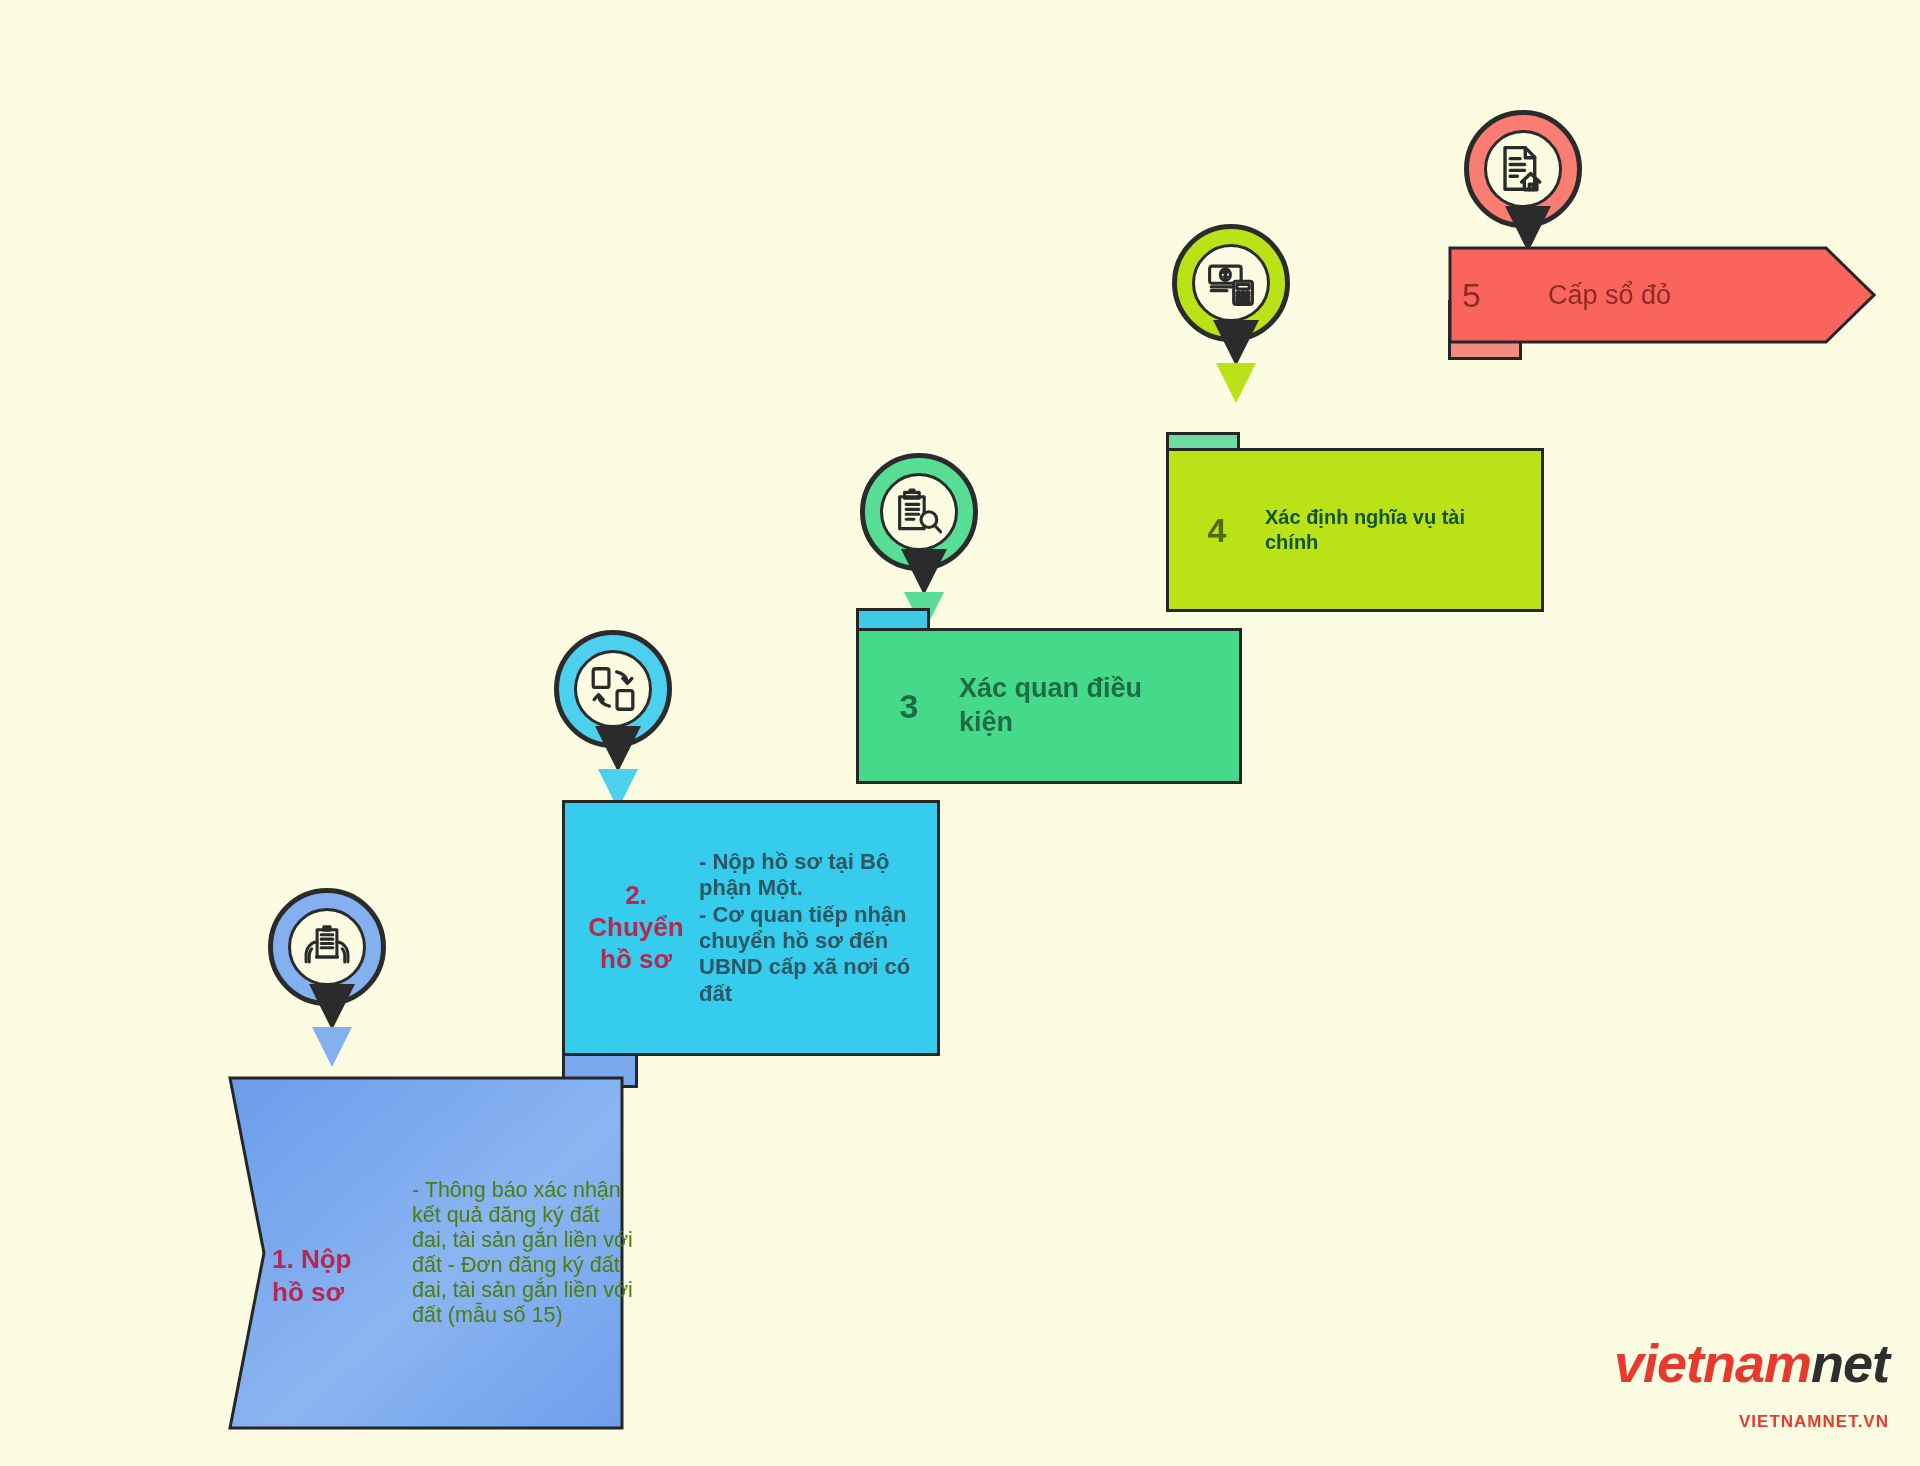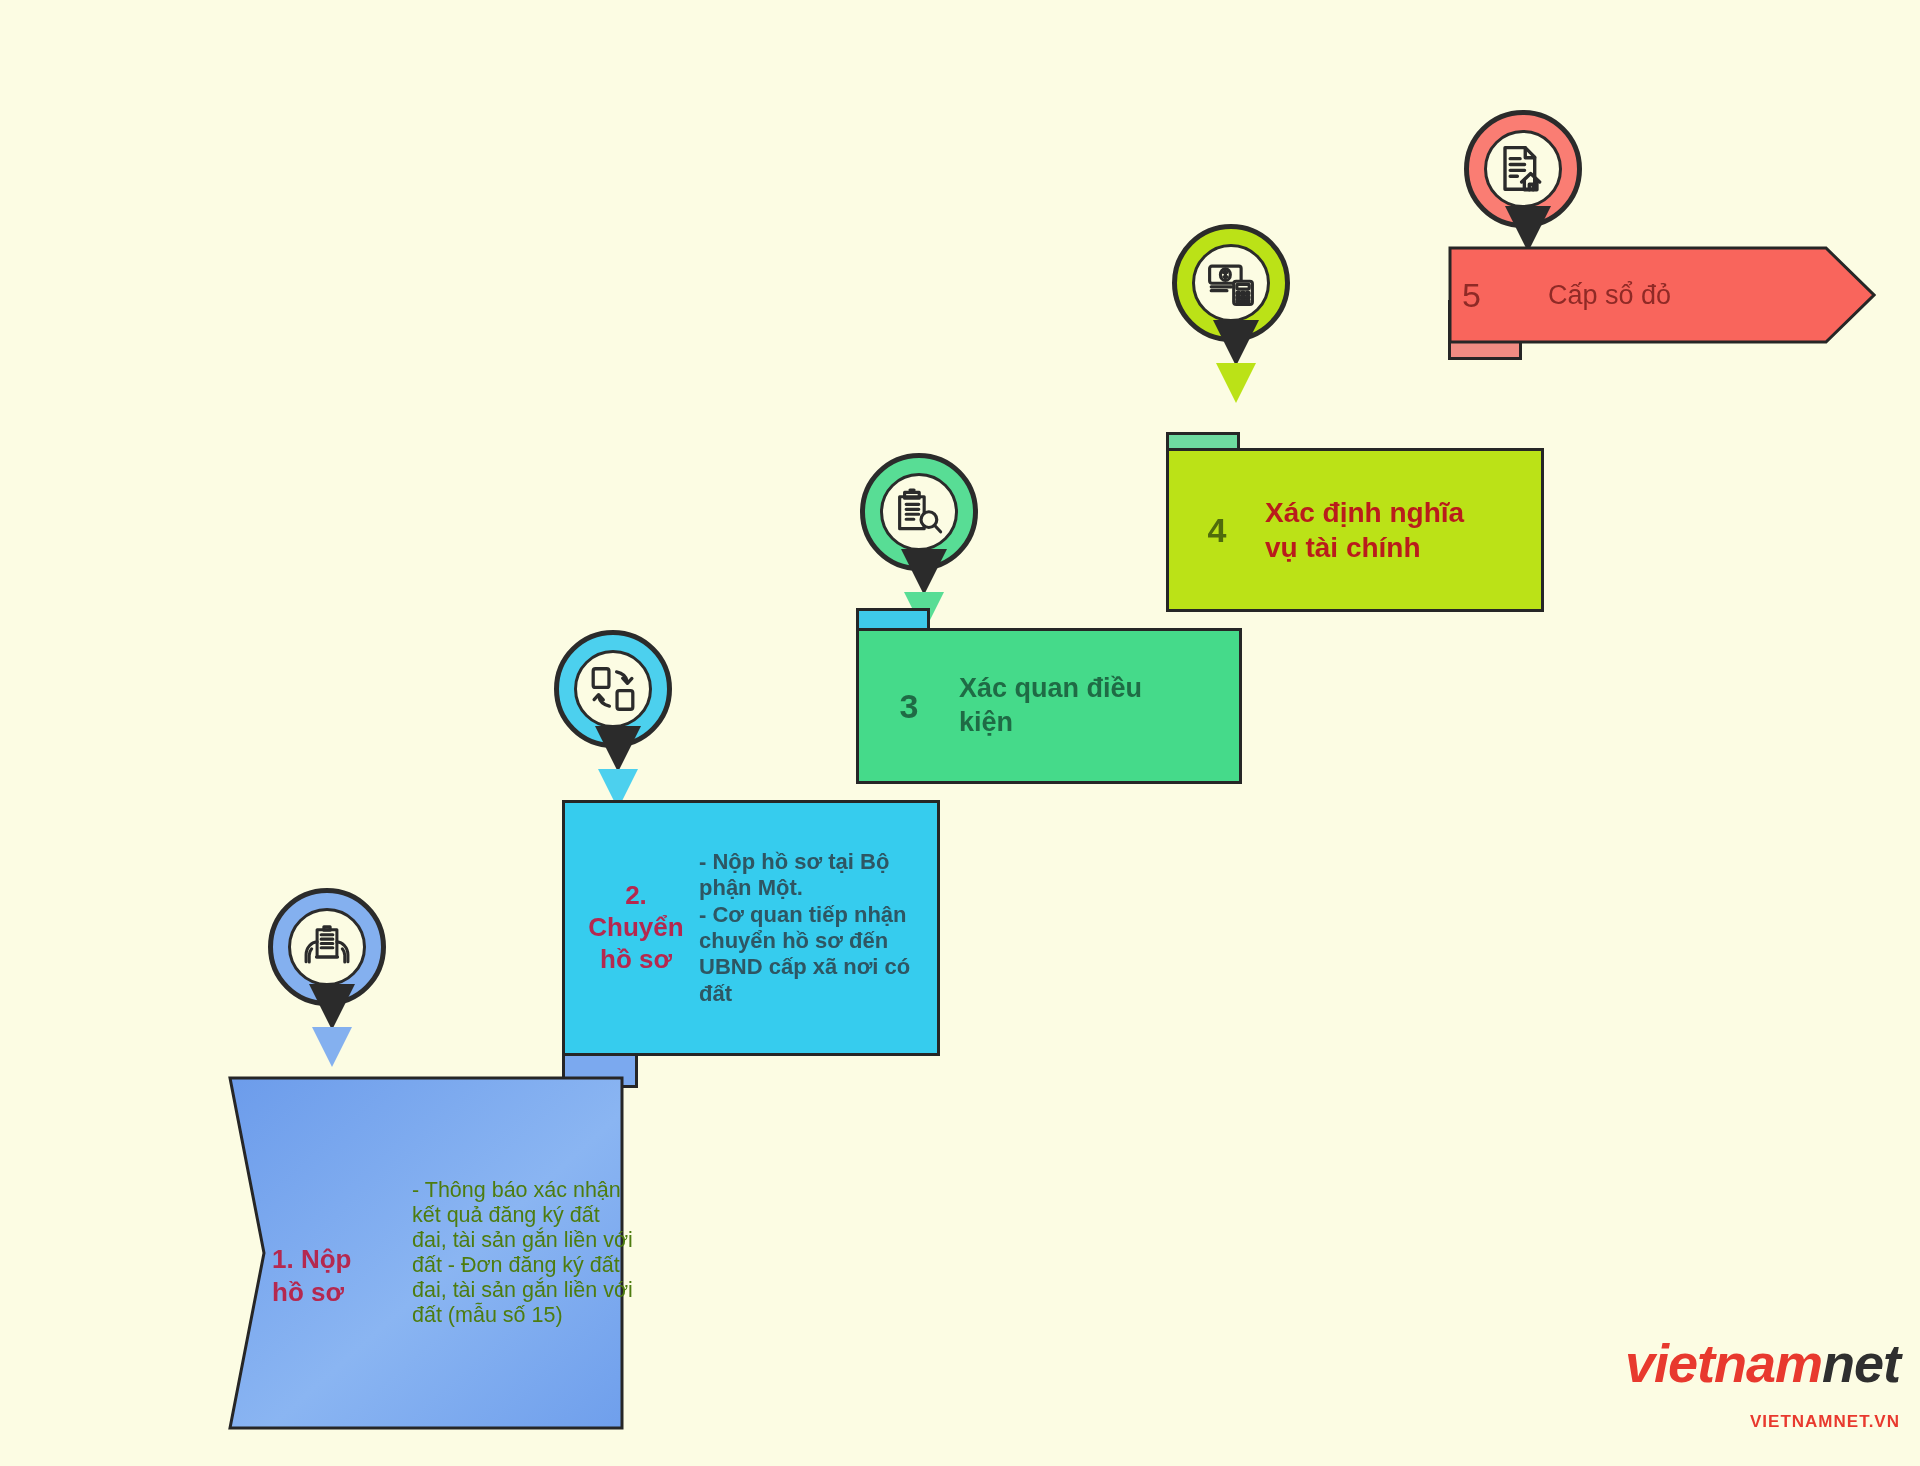--- a/index.html
+++ b/index.html
@@ -58,21 +58,21 @@
     line-height:1.25;
   }
   .block .detail{
     font-weight:bold;
     line-height:1.2;
     white-space:pre-line;
   }
   .shadowtab{position:absolute;}
 
   
-  #logo{position:absolute;right:20px;bottom:34px;text-align:center;}
+  #logo{position:absolute;right:31px;bottom:34px;text-align:center;}
   #logo .wordmark{
     font-family:"Liberation Sans", sans-serif;
     font-weight:bold;font-style:italic;
     font-size:54px;letter-spacing:-1px;line-height:1;
   }
   #logo .wordmark .vn{color:#e8392e;}
   #logo .wordmark .net{color:#2f2f2f;}
   #logo .url{
     margin-top:22px;color:#e8392e;font-weight:bold;font-size:17px;
     letter-spacing:1px;
@@ -142,21 +142,21 @@
     </div>
     <div class="tail" style="border-top:46px solid #2b2b2b;">
       <span style="position:absolute;left:-20px;top:-3px;width:0;height:0;border-left:20px solid transparent;border-right:20px solid transparent;border-top:40px solid #bbe217;"></span>
     </div>
   </div>
 
   <div class="shadowtab" style="left:1166px;top:432px;width:74px;height:64px;background:#6edba0;border:3px solid #262626;box-sizing:border-box;"></div>
 
   <div class="block" style="left:1166px;top:448px;width:378px;height:164px;background:#bbe217;">
     <div class="num" style="font-size:34px;color:#4f6b0c;width:96px;">4</div>
-    <div class="title" style="font-size:28px;color:#b91c1c;max-width:232px;">Xác định nghĩa vụ tài chính</div>
+    <div class="title" style="font-size:20px;color:#14532d;max-width:232px;">Xác định nghĩa vụ tài chính</div>
   </div>
 
   <div class="pin" style="left:860px;top:453px;">
     <div class="ring" style="background:#58dd95;">
       <div class="inner">
         <span>
           <svg viewBox="0 0 24 24" fill="none" stroke="#2b2b2b" stroke-width="1.4" stroke-linecap="round" stroke-linejoin="round">
             <path d="M3.4 5.2h10.9v14.2H3.4z"></path>
             <path d="M5.6 3.3h6.5v2.6H5.6z"></path>
             <path d="M8 2.2h1.8"></path>

